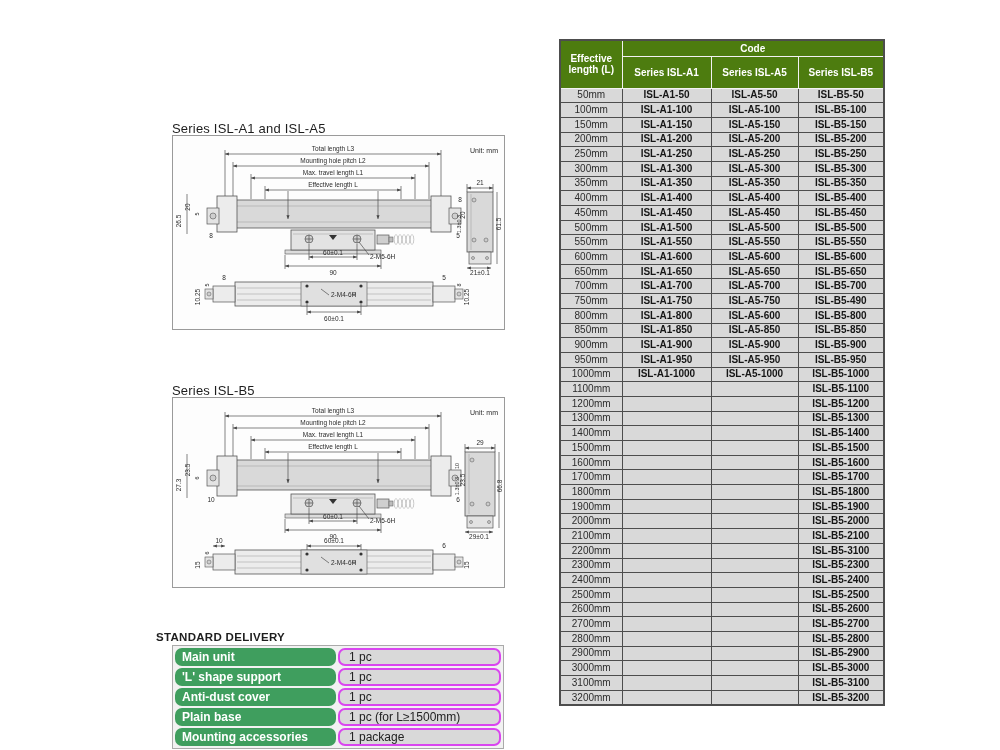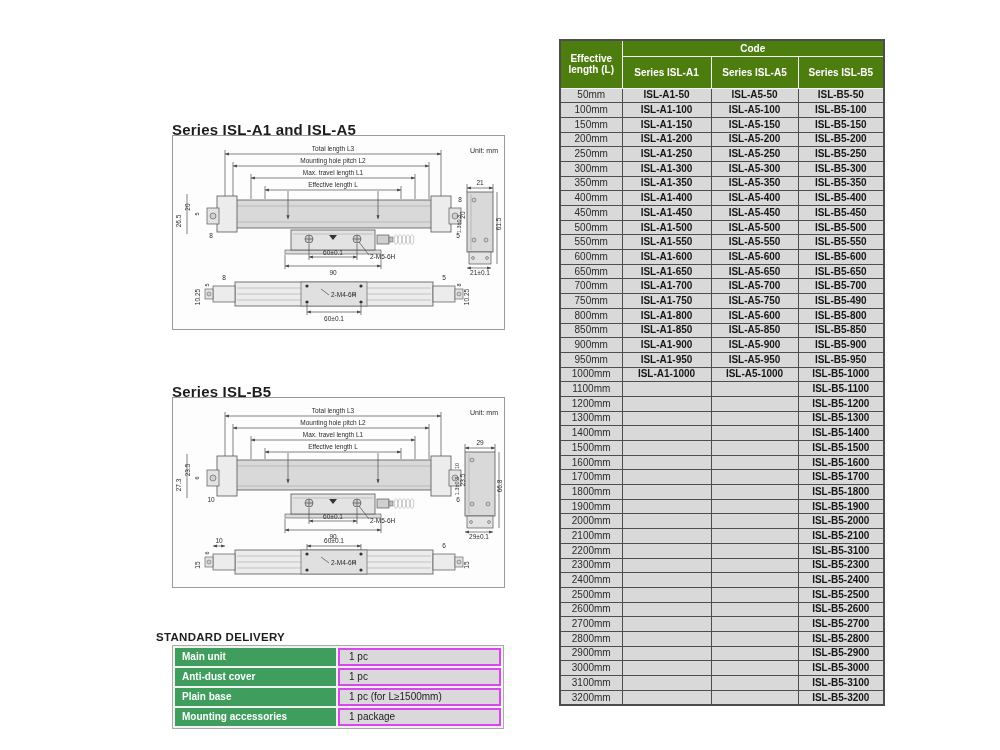--- a/index.html
+++ b/index.html
@@ -5,21 +5,21 @@
   html,body{margin:0;padding:0;}
   body{
     width:1000px;height:750px;position:relative;overflow:hidden;
     background:#ffffff;
     font-family:"Liberation Sans", sans-serif;
     color:#222;
   }
   .abs{position:absolute;}
   
   .sec-heading{
-    font-size:15px;font-weight:bold;color:#1d1d1d;letter-spacing:0.2px;
+    font-size:13px;font-weight:normal;color:#1d1d1d;letter-spacing:0.2px;
   }
   .std-heading{
     font-size:11.5px;font-weight:bold;color:#1d1d1d;letter-spacing:0.3px;
   }
   
   .diagram-box{
     background:#fdfdfd;border:1px solid #9a9a9a;
   }
   svg .t{font-family:"Liberation Sans",sans-serif;font-size:6.5px;fill:#2a2a2a;}
   svg .ts{font-family:"Liberation Sans",sans-serif;font-size:5.5px;fill:#2a2a2a;}
@@ -43,21 +43,21 @@
     text-align:center;vertical-align:middle;
   }
   table.code-table td.len{font-weight:normal;color:#2b2b2b;}
   table.code-table td.code{font-weight:bold;color:#161616;}
   
   table.delivery-table{
     border-collapse:separate;border-spacing:2px;
     background:#f2f2f2;border:1px solid #aaaaaa;
   }
   table.delivery-table td{
-    font-size:10px;height:12px;vertical-align:middle;line-height:1;
+    font-size:12px;height:12px;vertical-align:middle;line-height:1;border-radius:7px;
   }
   table.delivery-table td.item{
     width:152px;background:#3f9e5e;color:#ffffff;font-weight:bold;
     padding:1px 2px 1px 7px;
   }
   table.delivery-table td.qty{
     width:148px;background:#d9d9d9;color:#222;border:2px solid #d946ef;
     padding:1px 2px 1px 9px;
   }
 </style>
@@ -320,20 +320,24 @@
 <div class="abs std-heading" style="left:156px;top:631px;">STANDARD DELIVERY</div>
 
 <table class="delivery-table abs" style="left:172px;top:645px;">
   <tbody>
 
       <tr>
         <td class="item">Main unit</td>
         <td class="qty">1 pc</td>
       </tr>
 
+      <tr>
+        <td class="item">'L' shape support</td>
+        <td class="qty">1 pc</td>
+      </tr>
 
       <tr>
         <td class="item">Anti-dust cover</td>
         <td class="qty">1 pc</td>
       </tr>
 
       <tr>
         <td class="item">Plain base</td>
         <td class="qty">1 pc (for L≥1500mm)</td>
       </tr>

